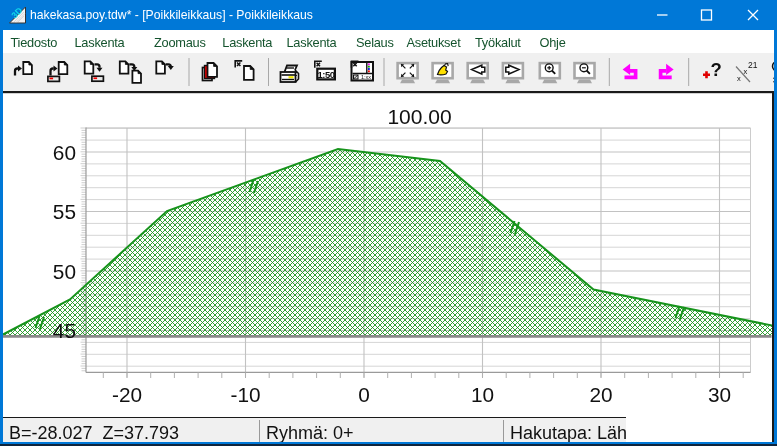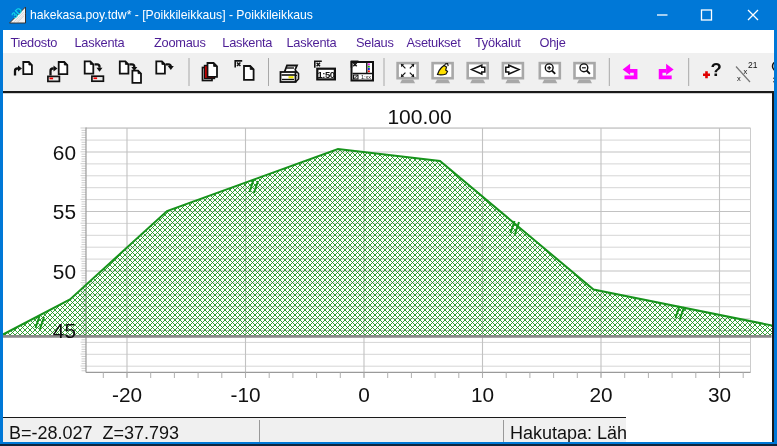--- a/index.html
+++ b/index.html
@@ -1,19 +1,19 @@
 <!DOCTYPE html>
 <html><head><meta charset="utf-8"><style>
 html,body{margin:0;padding:0;width:777px;height:446px;overflow:hidden;background:#fff;
 font-family:"Liberation Sans",sans-serif;}
 *{box-sizing:border-box}
 .abs{position:absolute}
 #titlebar{left:0;top:0;width:777px;height:30px;background:#0078d7;color:#fff}
 #title{position:absolute;left:30px;top:0;line-height:30px;font-size:12.2px;white-space:nowrap}
-#menubar{left:0;top:30px;width:777px;height:23px;background:#fff;font-size:12.8px;color:#4c1d95;letter-spacing:-0.25px}
+#menubar{left:0;top:30px;width:777px;height:23px;background:#fff;font-size:12.8px;color:#14532d;letter-spacing:-0.25px}
 #menubar span{position:absolute;top:5px}
 #toolbar{left:0;top:53px;width:777px;height:38px;background:#f0f0f0}
 #chart{left:0;top:91px;width:718px;height:329px}
 #statusbar{left:0;top:416.6px;width:626px;height:25px;background:#f0f0f0;border-top:1.8px solid #1a1a1a;font-size:18px;color:#111;overflow:hidden}
 #statusbar .sep{position:absolute;top:2px;bottom:0;width:1.2px;background:#999}
 #statusbar div.txt{position:absolute;top:5.6px;white-space:nowrap}
 .brd{position:absolute;background:#0078d7}
 </style></head><body>
 <div class="abs" id="chart"><svg width="777" height="329" viewBox="0 91 777 329">
 <defs>
@@ -211,18 +211,19 @@
       <text x="743.5" y="74" font-size="7.5" fill="#111">x</text>
       <text x="748" y="68.2" font-size="8.5" fill="#111">21</text>
 <circle cx="777.5" cy="66.3" r="5" fill="none" stroke="#111" stroke-width="1.5"></circle>
       <path d="M773.5 78 L777.5 80 L773.5 82" fill="none" stroke="#111" stroke-width="1.4"></path>
 </svg>
 </div>
 <div class="abs" id="statusbar">
 <div class="sep" style="left:258.5px"></div>
     <div class="sep" style="left:503px"></div>
 <div class="txt" style="left:9px">B=-28.027&nbsp; Z=37.793</div>
+<div class="txt" style="left:266px">Ryhmä: 0+</div>
 <div class="txt" style="left:510px">Hakutapa: Lähin piste (Samat pisteet)</div>
 </div>
 <div class="brd" style="left:0;top:30px;width:2.5px;height:416px"></div>
 <div class="brd" style="left:774.2px;top:30px;width:2.8px;height:416px"></div>
 <div class="abs" style="left:772.4px;top:91px;width:1.8px;height:351px;background:#1a1a1a"></div>
 <div class="brd" style="left:0;top:441.5px;width:777px;height:3px"></div>
 <div class="abs" style="left:0;top:444.4px;width:777px;height:1.6px;background:#10253c"></div>
 </body></html>

